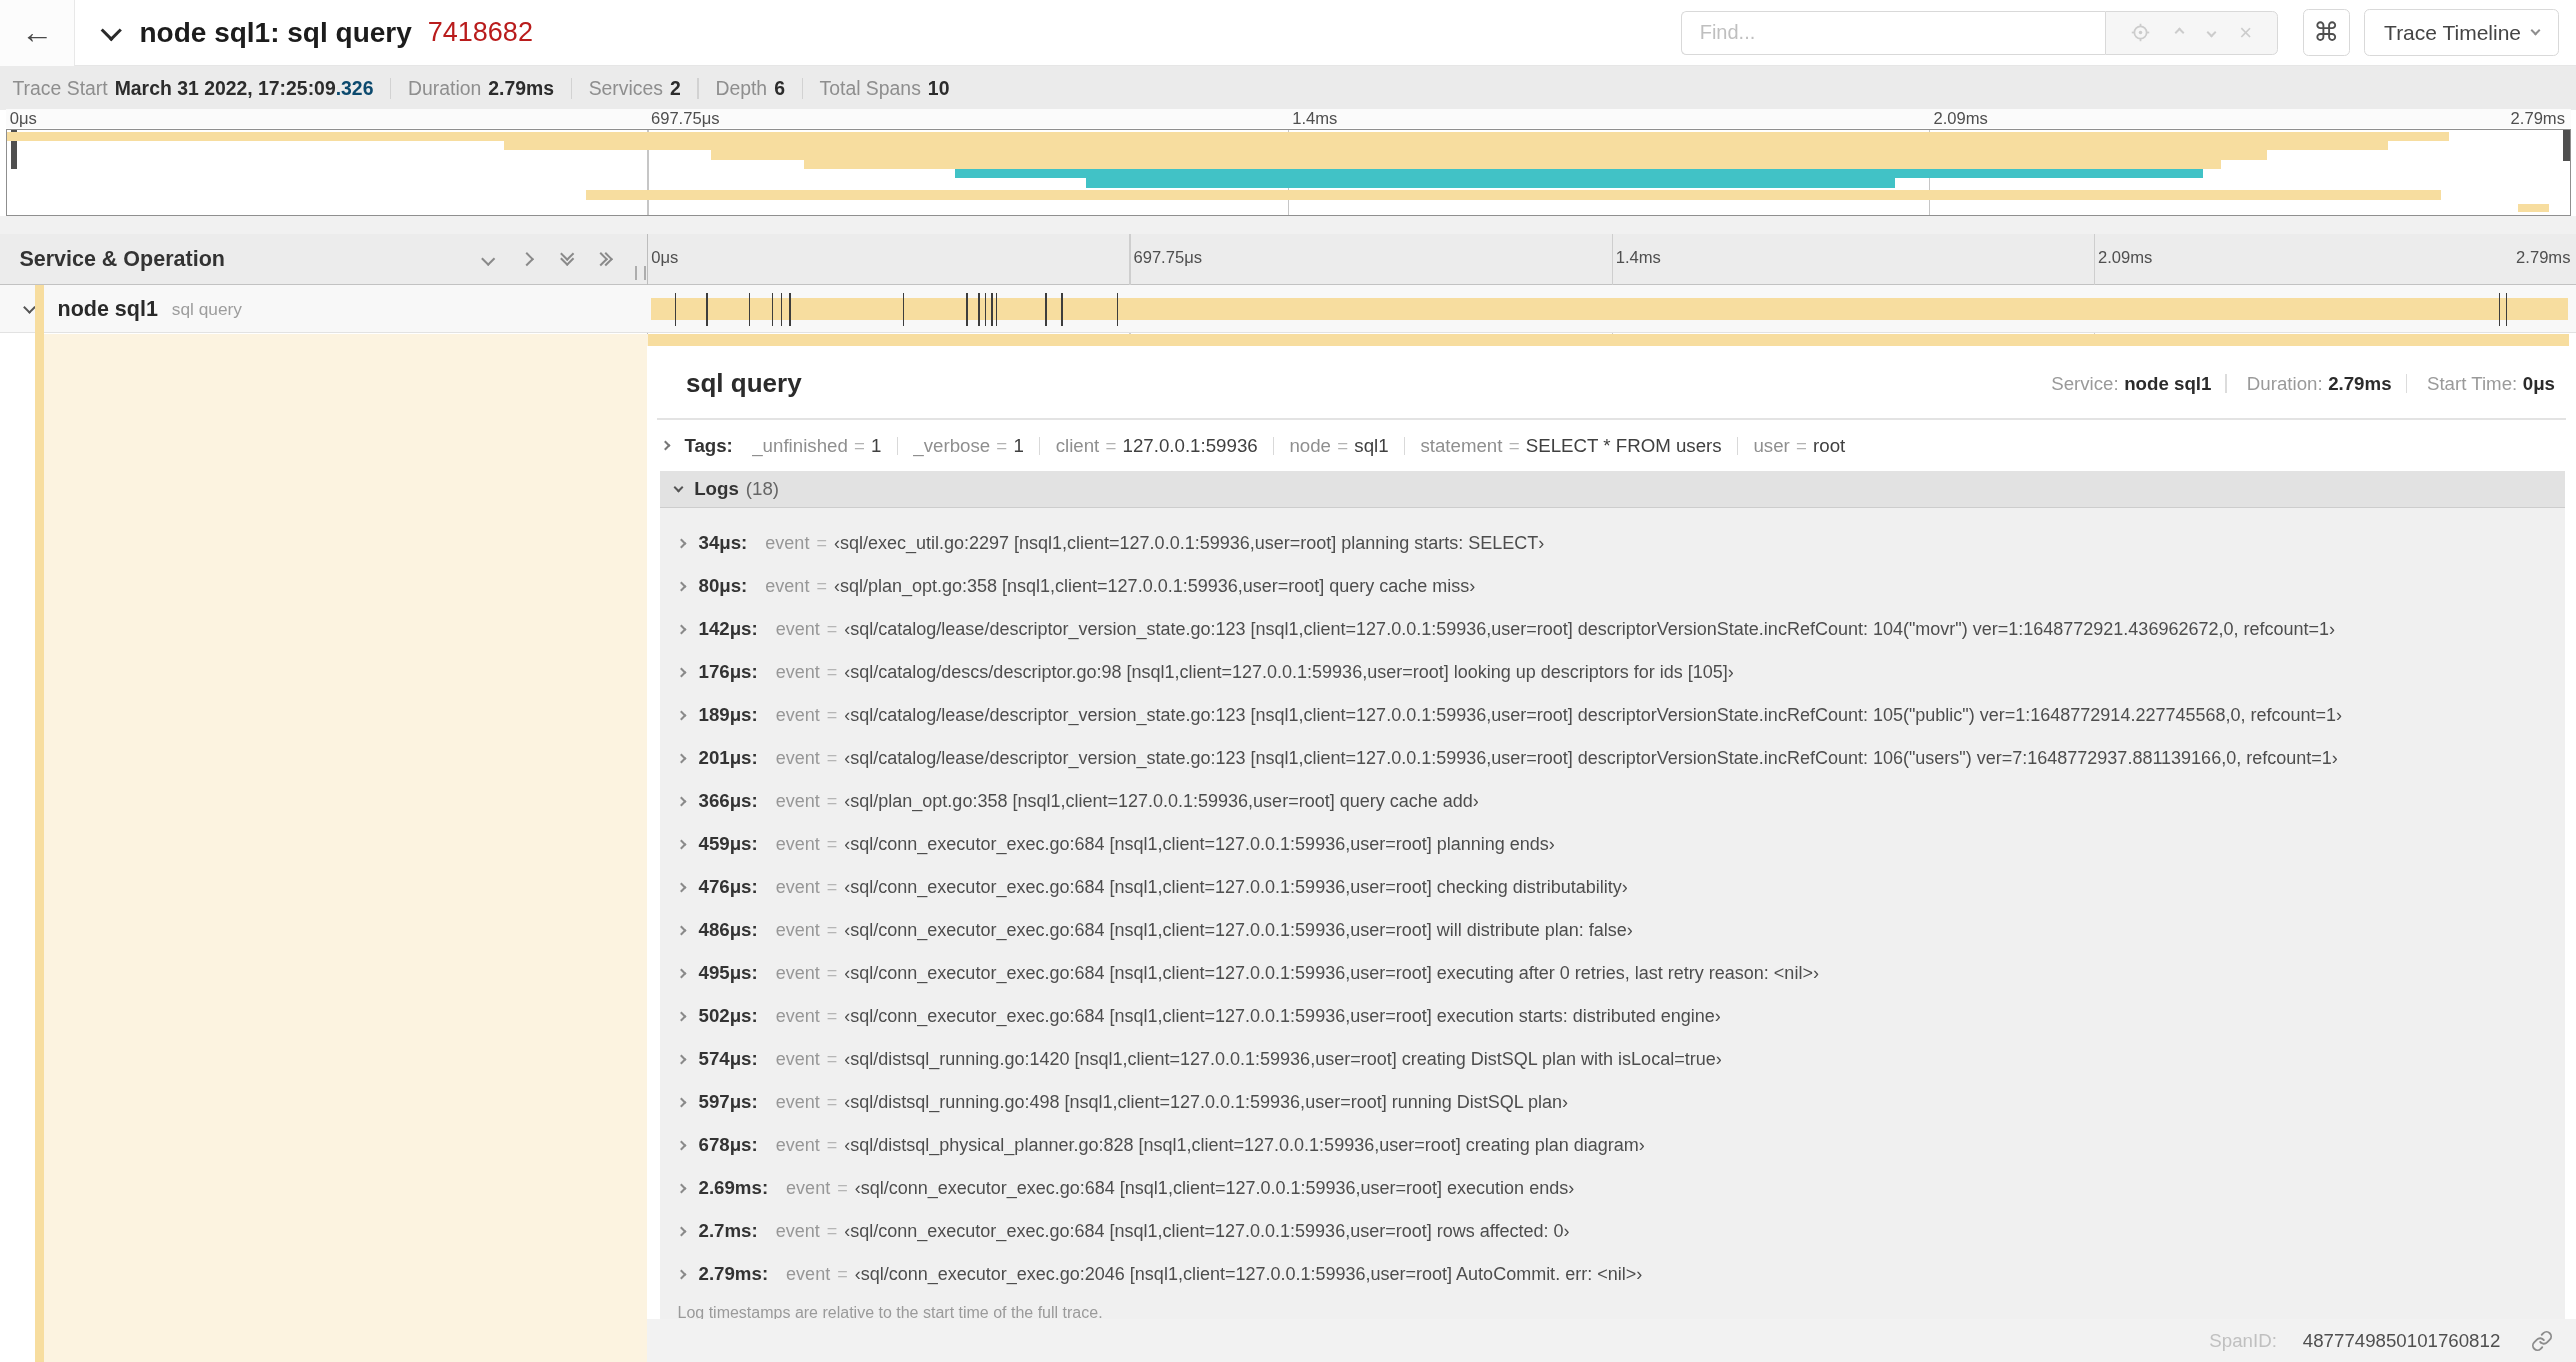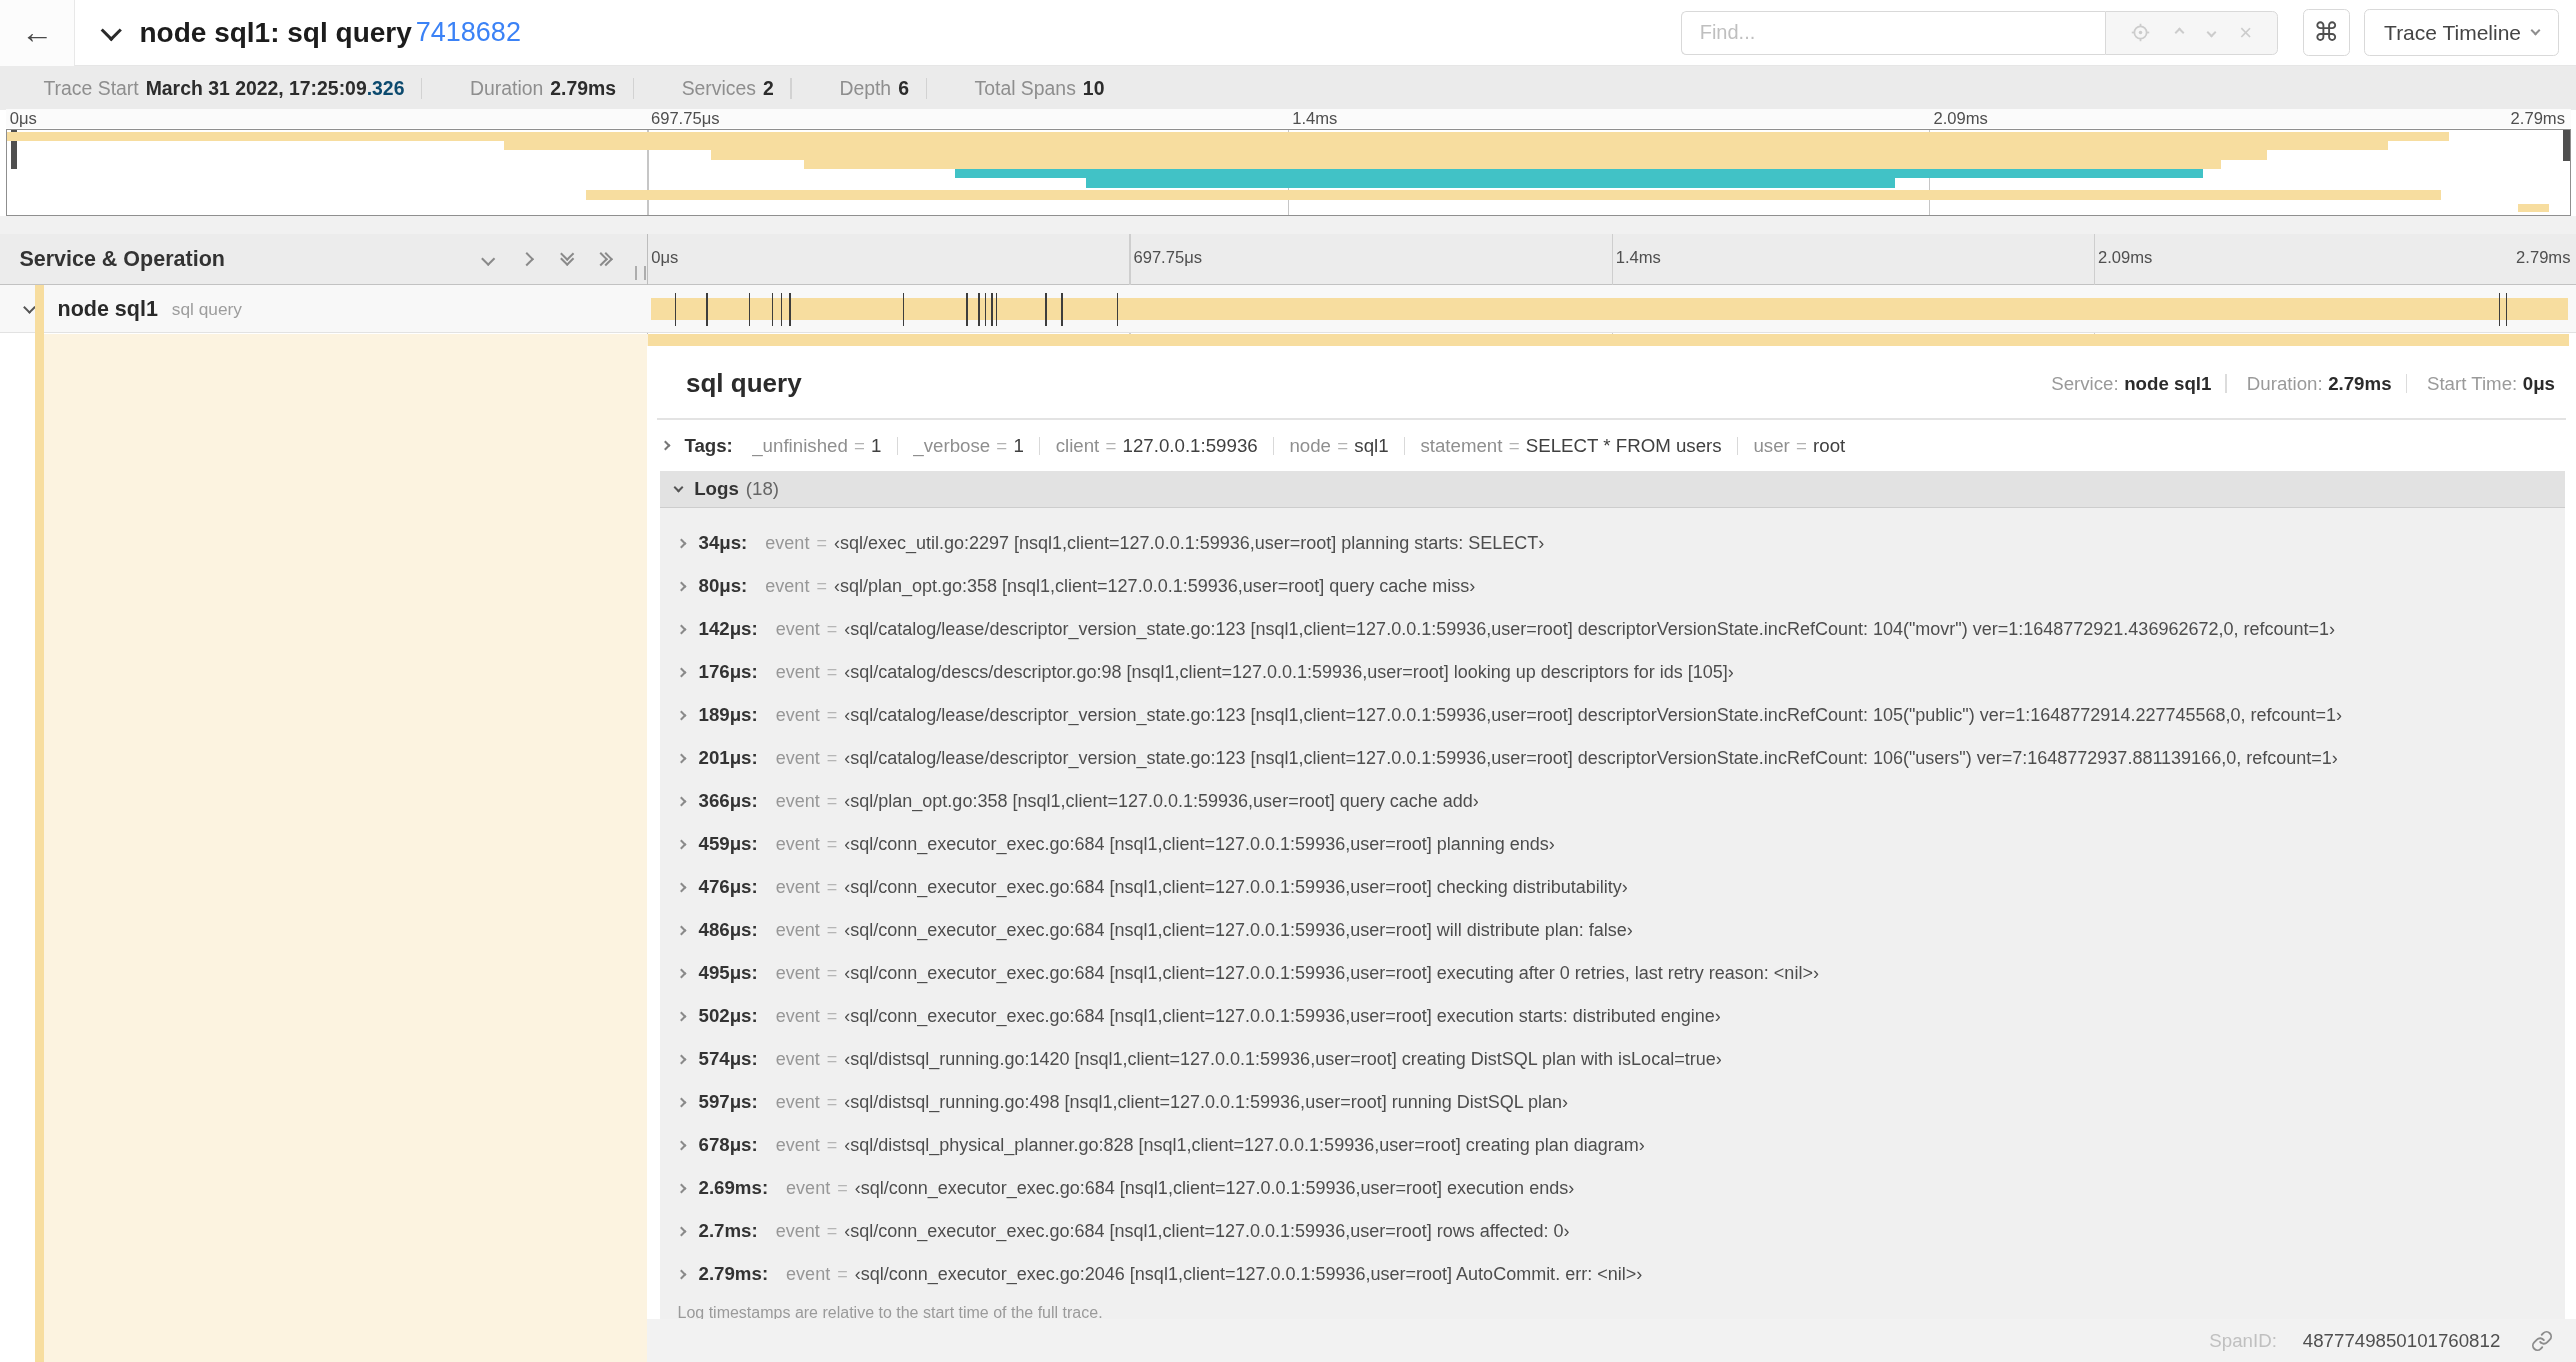--- a/index.html
+++ b/index.html
@@ -16,35 +16,35 @@
   .dbl{display:inline-flex;flex-direction:column;line-height:0;}
   .dbl .chev{margin-top:-5.5px;}
   .dblr{display:inline-flex;line-height:0;}
   .dblr .chev{margin-left:-5.5px;}
 
   
   .top-header{position:absolute;left:0;top:0;width:2576px;height:66px;background:#fff;border-bottom:0.7px solid #e6e6e6;display:flex;align-items:center;}
   .back-btn{width:75px;height:66px;display:flex;align-items:center;justify-content:center;font-size:32px;color:#4a4a4a;border-right:1.4px solid #e8e8e8;background:#fcfcfc;cursor:pointer;}
   .title-chev{color:#2a2a2a;margin:0 21px 4.2px 29px;}
   .page-title{font-size:28px;font-weight:600;color:#1c1c1c;}
-  .trace-id{font-size:27px;font-weight:500;color:#3b82f6;margin-left:4px;}
+  .trace-id{font-size:27px;font-weight:500;color:#b91c1c;margin-left:16px;}
   .spacer{flex:1;}
   .find-group{display:flex;align-items:stretch;height:44px;}
   .find-input{width:424px;height:44px;border:1.4px solid #d9d9d9;border-right:none;border-radius:5.5px 0 0 5.5px;font-size:20px;color:#555;padding-left:18px;outline:none;background:#fff;font-family:inherit;}
   .find-input::placeholder{color:#bfbfbf;}
   .find-suffix{width:173px;background:#f6f6f6;border:1.4px solid #d9d9d9;border-radius:0 5.5px 5.5px 0;display:flex;align-items:center;justify-content:space-evenly;color:#cccccc;}
   .find-suffix .fi{display:flex;align-items:center;justify-content:center;cursor:pointer;}
   .clear-x{font-size:22px;line-height:1;}
   .kbd-btn{width:47px;height:47px;margin-left:25px;border:1.4px solid #d9d9d9;border-radius:5.5px;display:flex;align-items:center;justify-content:center;font-size:26px;color:#4f4f4f;background:#fff;cursor:pointer;}
   .view-btn{height:47px;margin:0 16.6px 0 14px;border:1.4px solid #d9d9d9;border-radius:5.5px;display:flex;align-items:center;gap:11px;padding:0 19.4px;font-size:21px;color:#454545;background:#fff;cursor:pointer;}
   .view-btn .chev{color:#8f8f8f;margin-top:-4.2px;}
 
   
   .trace-bar{position:absolute;left:0;top:66px;width:2576px;height:44px;background:#ebebeb;display:flex;align-items:center;padding-left:12.5px;font-size:19.4px;}
-  .tb-item{display:flex;align-items:baseline;margin-left:31px;}
+  .tb-item{display:flex;align-items:baseline;}
   .tb-label{color:#8e8e8e;}
   .tb-value{color:#2c2c2c;font-weight:700;margin-left:7px;}
   .tb-dim{color:#0c4a6e;font-weight:700;}
   .tb-sep{width:1.4px;height:21px;background:#d2d2d2;margin:0 16.6px;align-self:center;}
 
   
   .mm-labels{position:absolute;left:5.5px;top:109px;right:5.5px;height:19.4px;background:#fbfbfb;}
   .axis-label{position:absolute;top:0;font-size:16.6px;color:#4f4f4f;white-space:nowrap;}
   .mm-canvas{position:absolute;left:5.5px;top:129px;right:5.5px;height:87px;background:#fff;border:0.7px solid #8f8f8f;border-top:1.4px solid #8f8f8f;border-bottom:1.4px solid #8f8f8f;overflow:hidden;cursor:crosshair;}
   .mm-grid{position:absolute;top:0;bottom:0;width:1.4px;background:#c6c6c6;}

